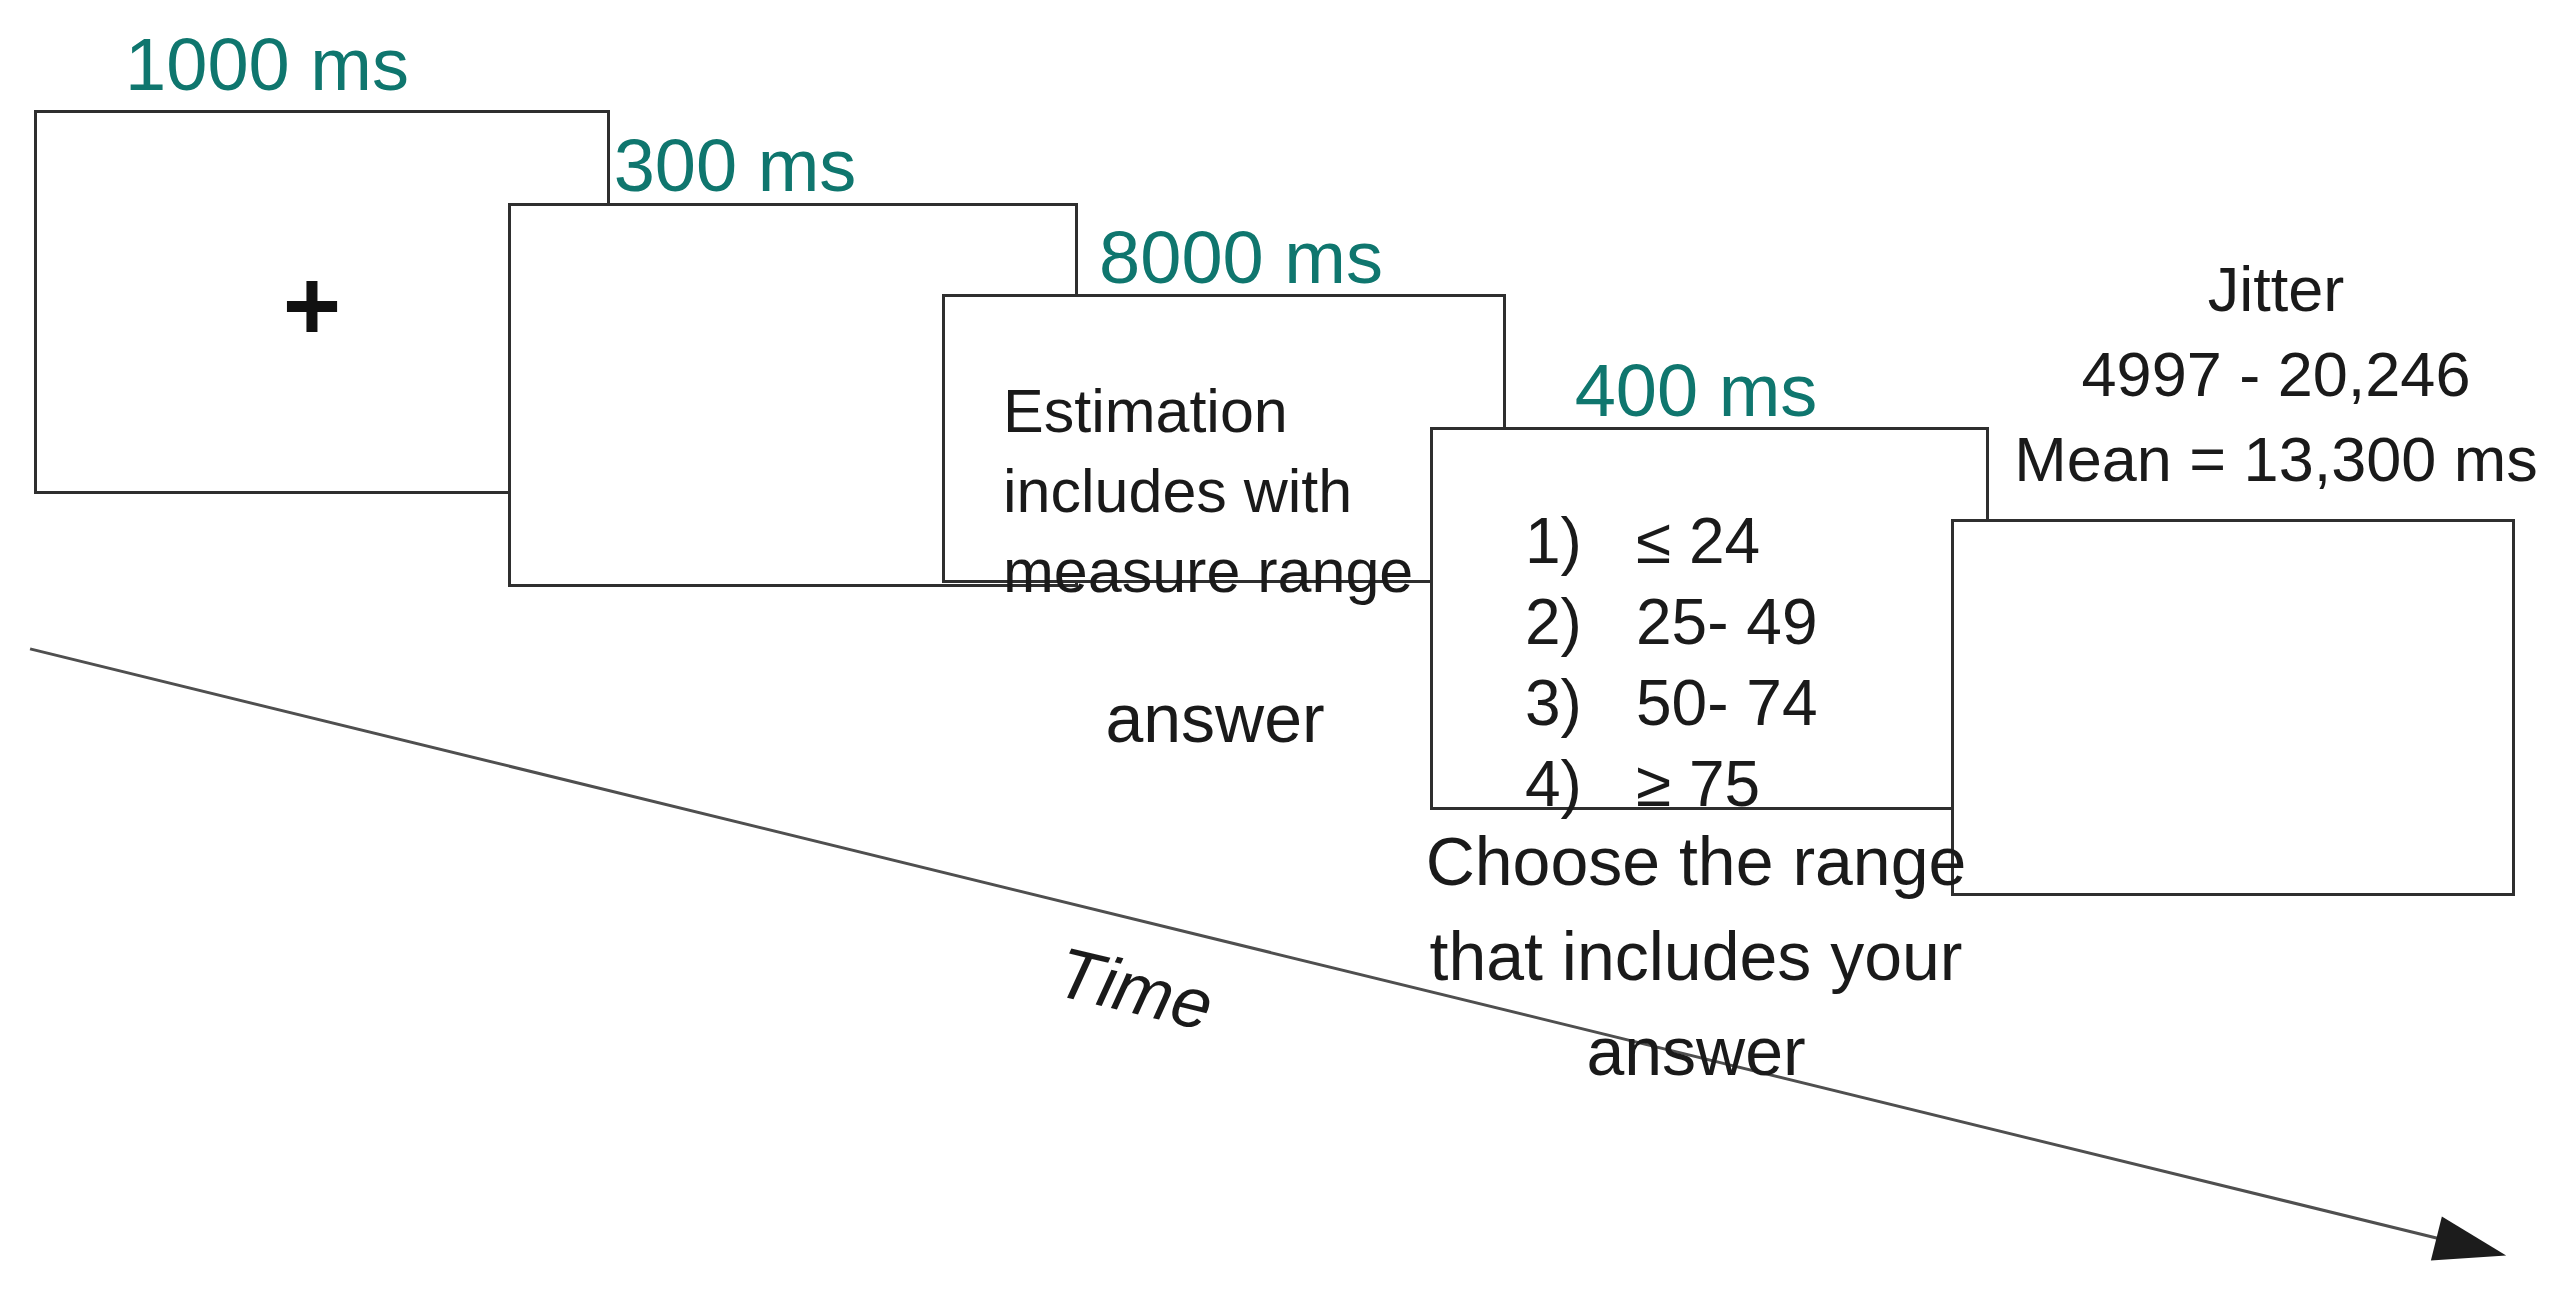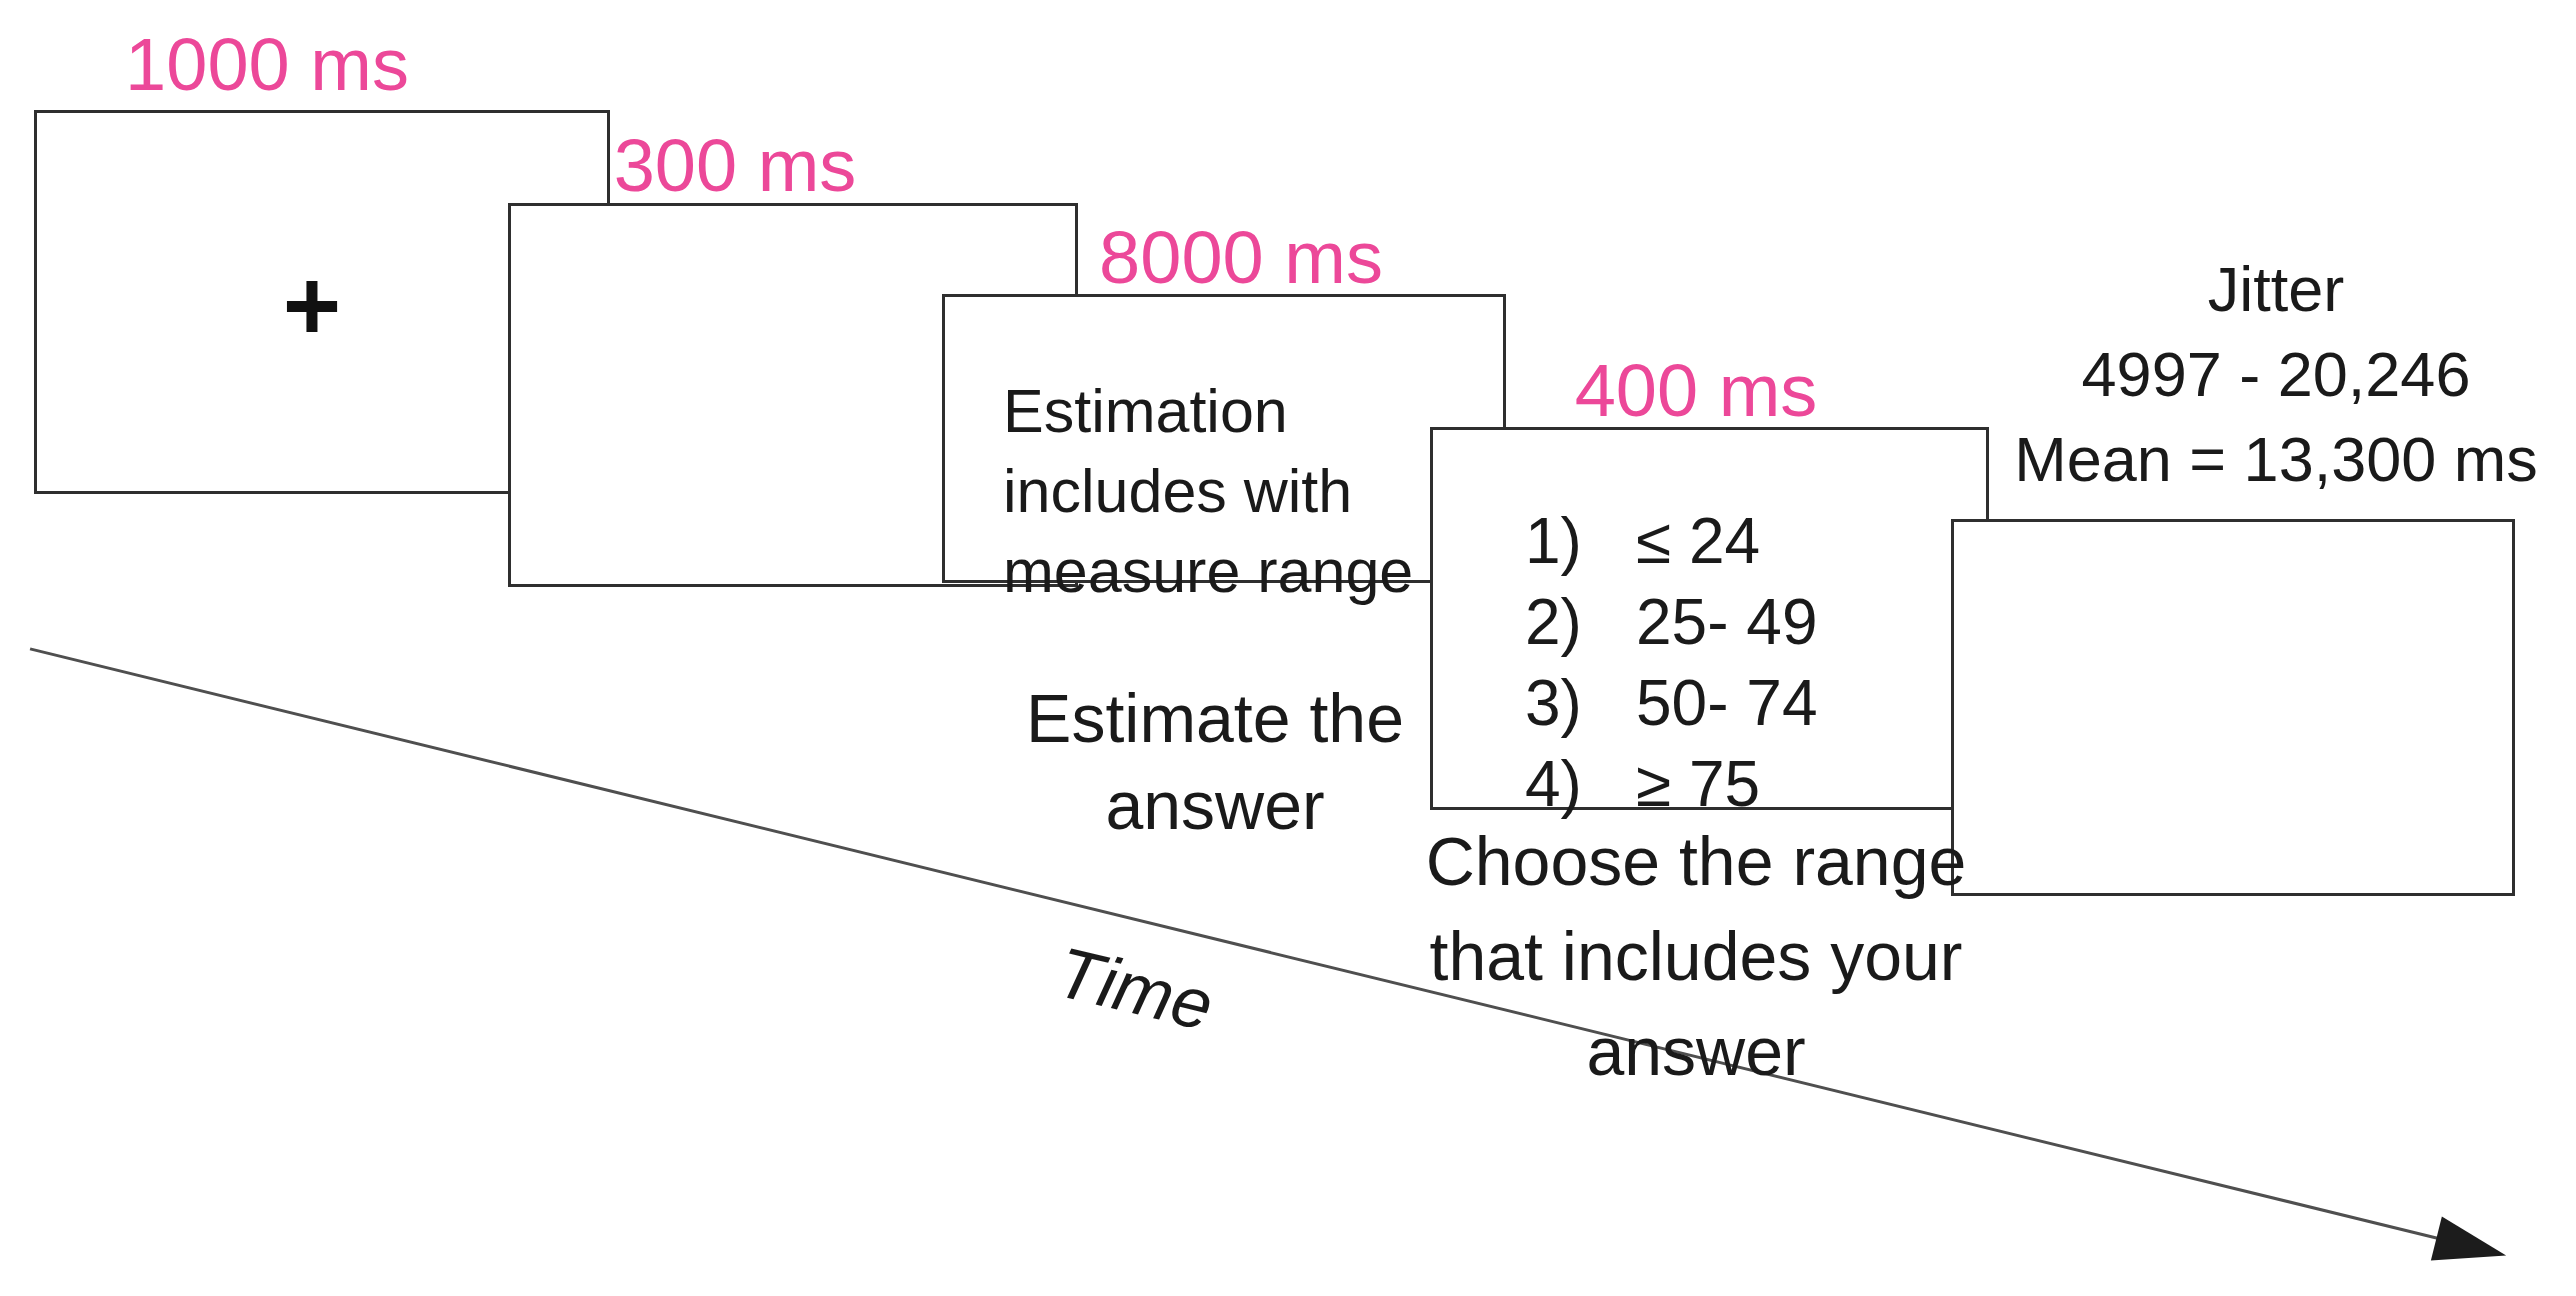--- a/index.html
+++ b/index.html
@@ -27,21 +27,21 @@
   #screen-question { left: 942px; top: 294px; width: 564px; height: 289px; z-index: 3; }
   #screen-options  { left: 1430px; top: 427px; width: 559px; height: 383px; z-index: 4; }
   #screen-jitter   { left: 1951px; top: 519px; width: 564px; height: 377px; z-index: 5; }
 
   .duration-label {
     position: absolute;
     transform: translateX(-50%);
     font-size: 74px;
     line-height: 1.1;
     white-space: nowrap;
-    color: #ec4899;
+    color: #0f766e;
     z-index: 6;
   }
   #dur-1 { left: 267px;  top: 24px; }
   #dur-2 { left: 735px;  top: 125px; }
   #dur-3 { left: 1241px; top: 217px; }
   #dur-4 { left: 1696px; top: 350px; }
 
   .fixation-cross {
     position: absolute;
     left: 275px;
@@ -164,21 +164,20 @@
 
   <div class="screen" id="screen-jitter"></div>
 
   <div class="jitter-label">
     <div>Jitter</div>
     <div>4997 - 20,246</div>
     <div>Mean = 13,300 ms</div>
   </div>
 
   <div class="screen-caption" id="caption-question">
-    <div>Estimate the</div>
     <div>answer</div>
   </div>
   <div class="screen-caption" id="caption-options">
     <div>Choose the range</div>
     <div>that includes your</div>
     <div>answer</div>
   </div>
 
   <div class="time-axis-label">Time</div>
 

